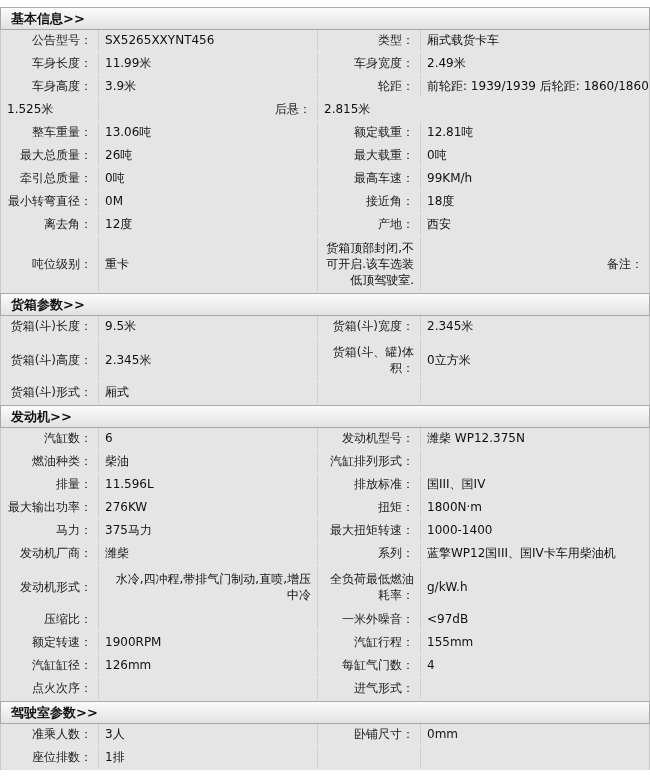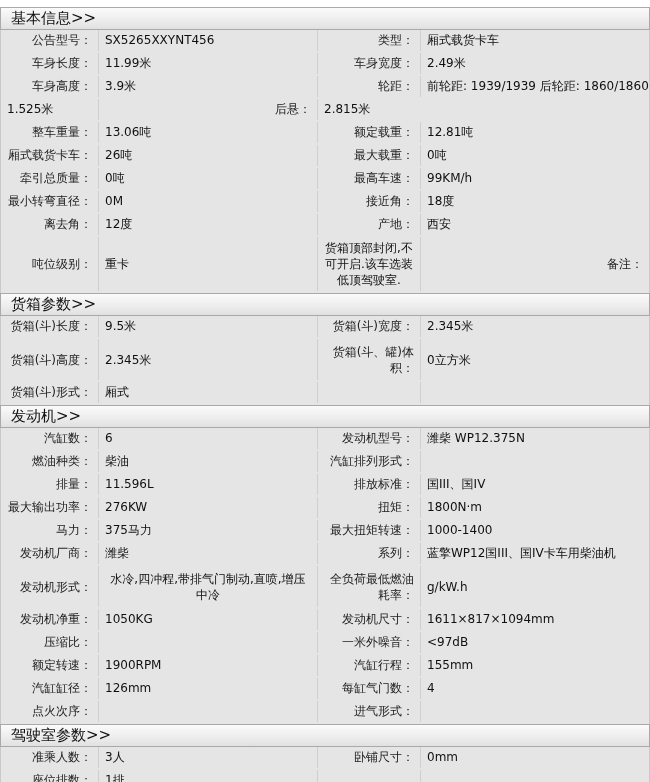--- a/index.html
+++ b/index.html
@@ -17,22 +17,22 @@
   }
   #table-root {
     padding-top: 7px;
   }
   .section-header {
     box-sizing: border-box;
     height: 23px;
     line-height: 21px;
     background: linear-gradient(180deg, #fbfbfb 0%, #ececec 60%, #e1e1e1 100%);
     border: 1px solid #a9a9a9;
-    font-weight: normal;
-    font-size: 15px;
+    font-weight: bold;
+    font-size: 13px;
     color: #111111;
     padding-left: 10px;
   }
   .section-body {
     border-left: 1px solid #c9c9c9;
     border-right: 1px solid #c9c9c9;
     background: #ffffff;
   }
   .row {
     display: grid;
@@ -53,21 +53,21 @@
   .cell + .cell {
     border-left: 1px solid #cfcfcf;
   }
   .label {
     justify-content: flex-end;
     text-align: right;
     color: #1c1c1c;
   }
   .value {
     justify-content: flex-start;
-    text-align: center;
+    text-align: right;
     color: #101010;
   }
   .row.tall .cell {
     min-height: 41px;
     line-height: 16px;
     white-space: normal;
     padding-top: 3px;
     padding-bottom: 3px;
   }
 </style>
@@ -100,21 +100,21 @@
         <div class="cell label">后悬：</div>
         <div class="cell value">2.815米</div>
       </div>
       <div class="row">
         <div class="cell label">整车重量：</div>
         <div class="cell value">13.06吨</div>
         <div class="cell label">额定载重：</div>
         <div class="cell value">12.81吨</div>
       </div>
       <div class="row">
-        <div class="cell label">厢式载货卡车：</div>
+        <div class="cell label">最大总质量：</div>
         <div class="cell value">26吨</div>
         <div class="cell label">最大载重：</div>
         <div class="cell value">0吨</div>
       </div>
       <div class="row">
         <div class="cell label">牵引总质量：</div>
         <div class="cell value">0吨</div>
         <div class="cell label">最高车速：</div>
         <div class="cell value">99KM/h</div>
       </div>
@@ -196,26 +196,20 @@
         <div class="cell label">系列：</div>
         <div class="cell value">蓝擎WP12国III、国IV卡车用柴油机</div>
       </div>
       <div class="row tall">
         <div class="cell label">发动机形式：</div>
         <div class="cell value">水冷,四冲程,带排气门制动,直喷,增压中冷</div>
         <div class="cell label">全负荷最低燃油耗率：</div>
         <div class="cell value">g/kW.h</div>
       </div>
       <div class="row">
-        <div class="cell label">发动机净重：</div>
-        <div class="cell value">1050KG</div>
-        <div class="cell label">发动机尺寸：</div>
-        <div class="cell value">1611×817×1094mm</div>
-      </div>
-      <div class="row">
         <div class="cell label">压缩比：</div>
         <div class="cell value"></div>
         <div class="cell label">一米外噪音：</div>
         <div class="cell value">&lt;97dB</div>
       </div>
       <div class="row">
         <div class="cell label">额定转速：</div>
         <div class="cell value">1900RPM</div>
         <div class="cell label">汽缸行程：</div>
         <div class="cell value">155mm</div>

